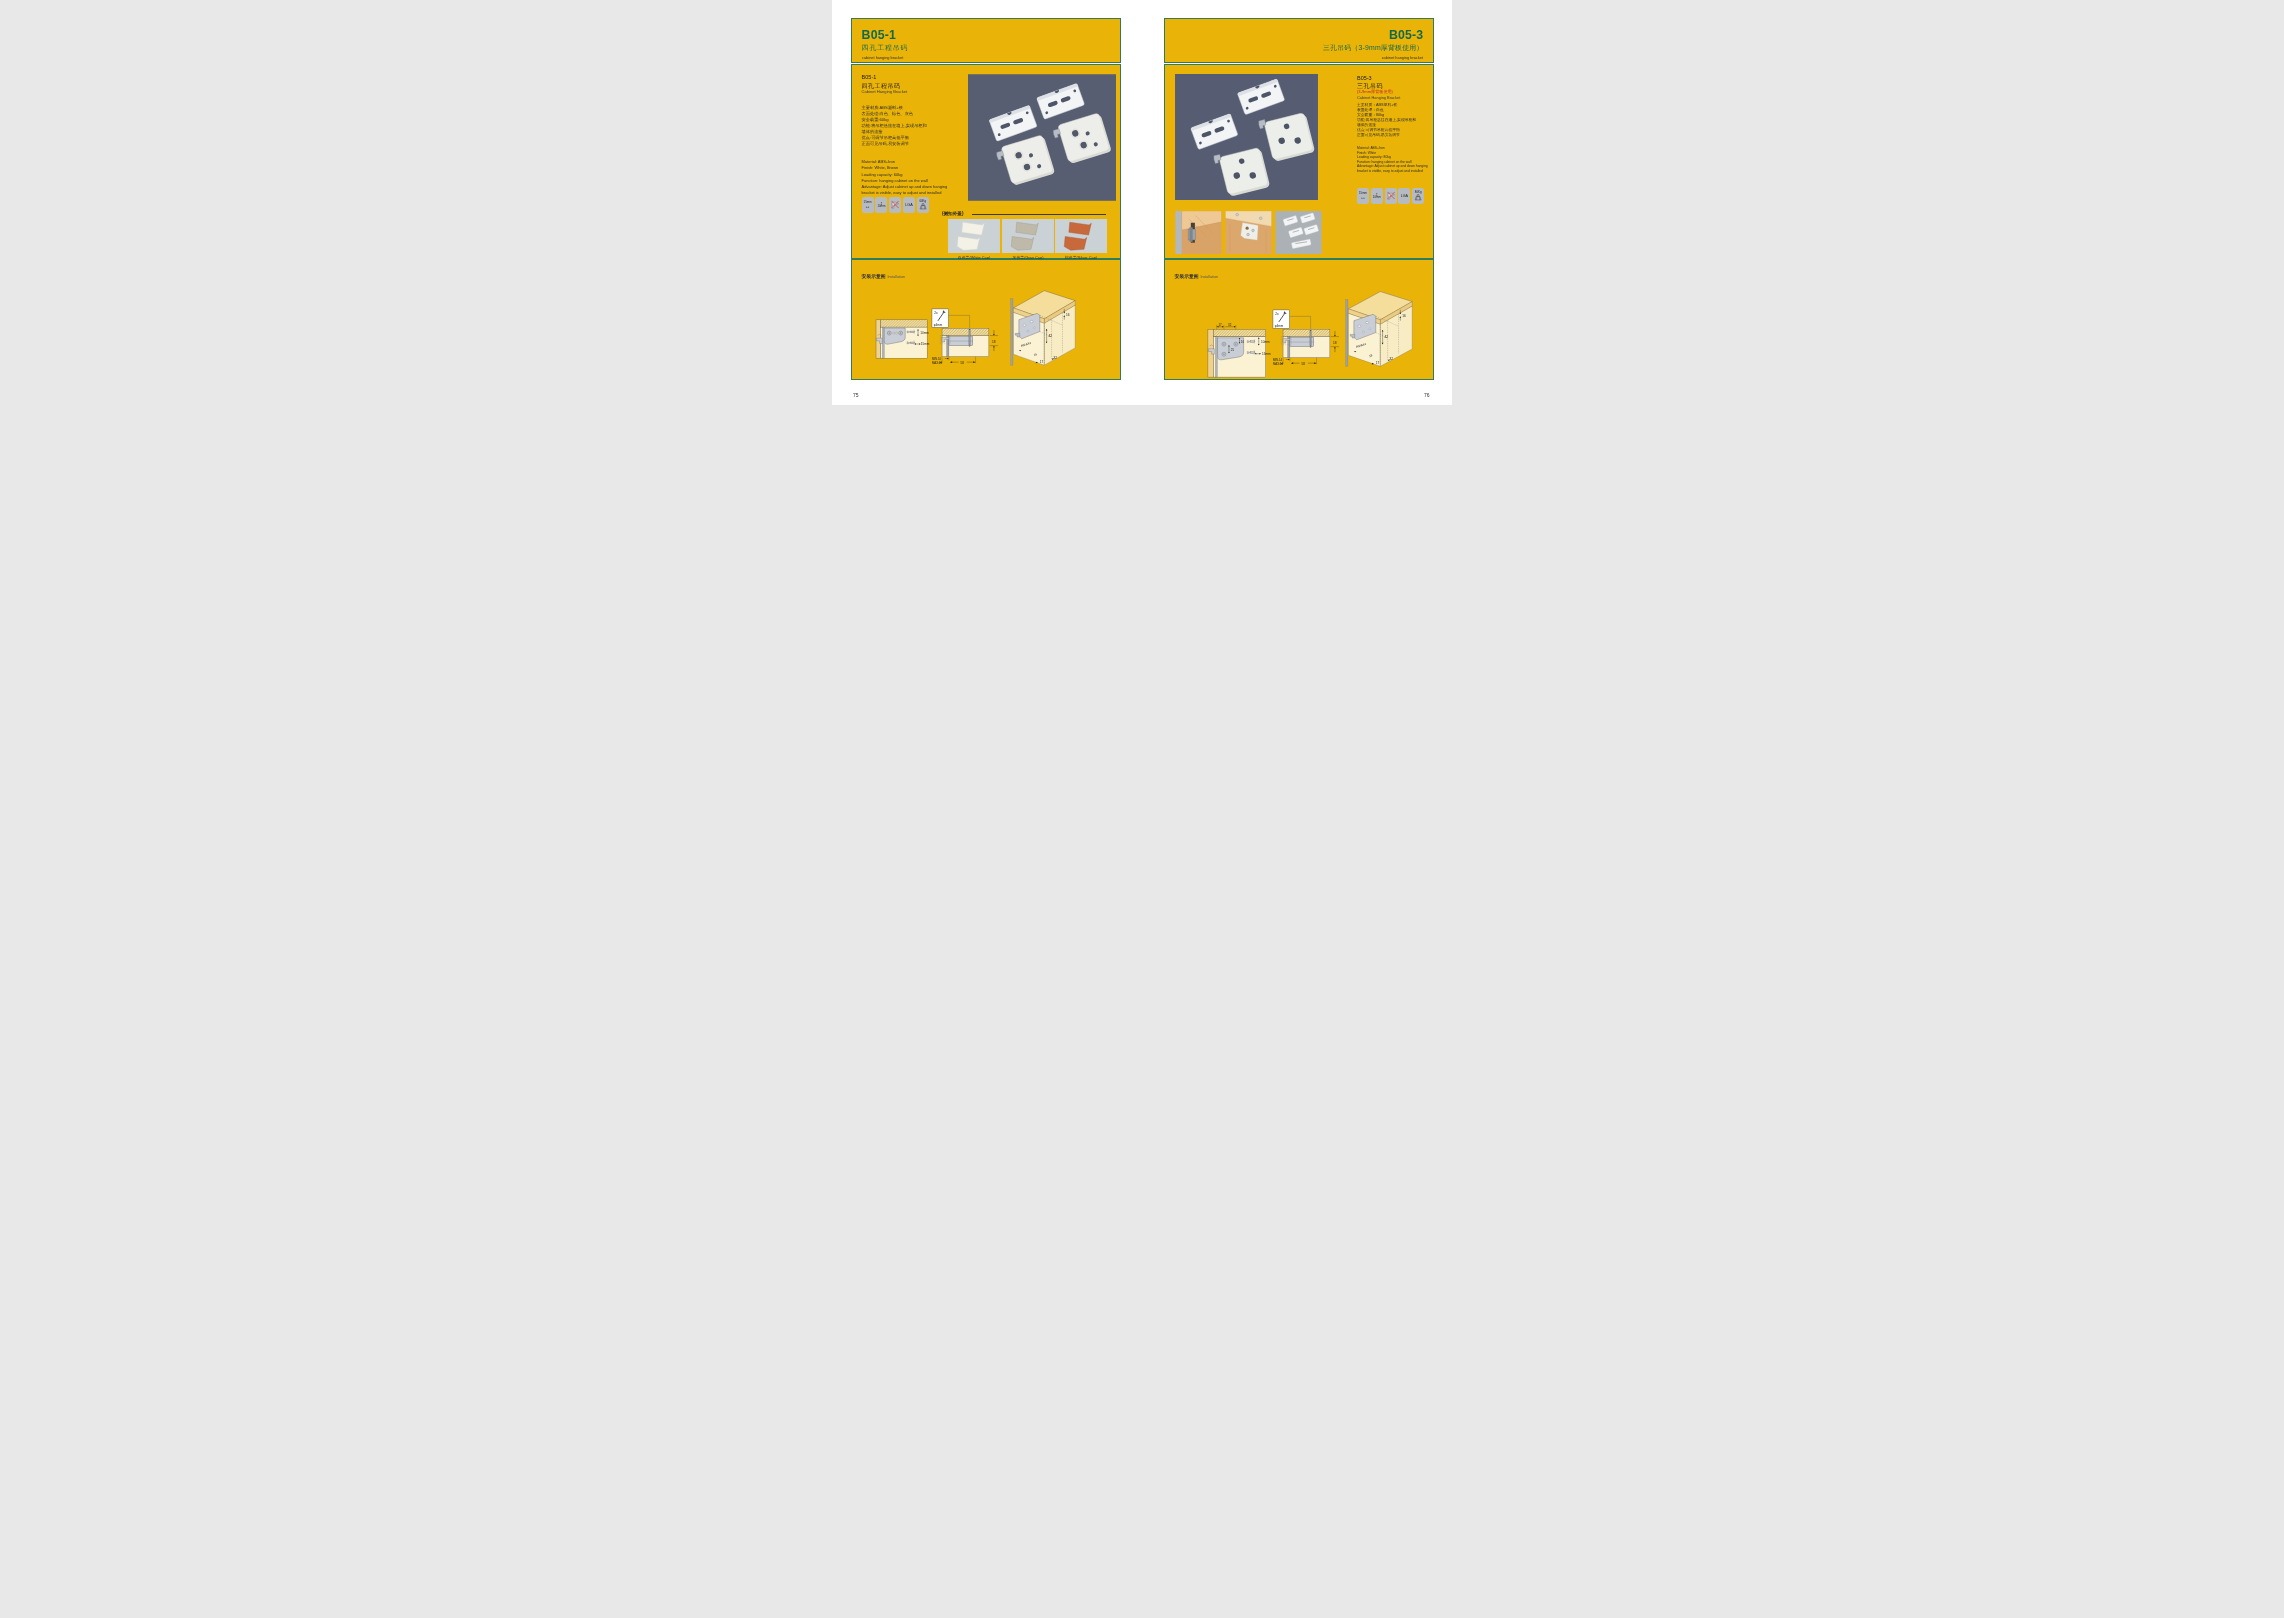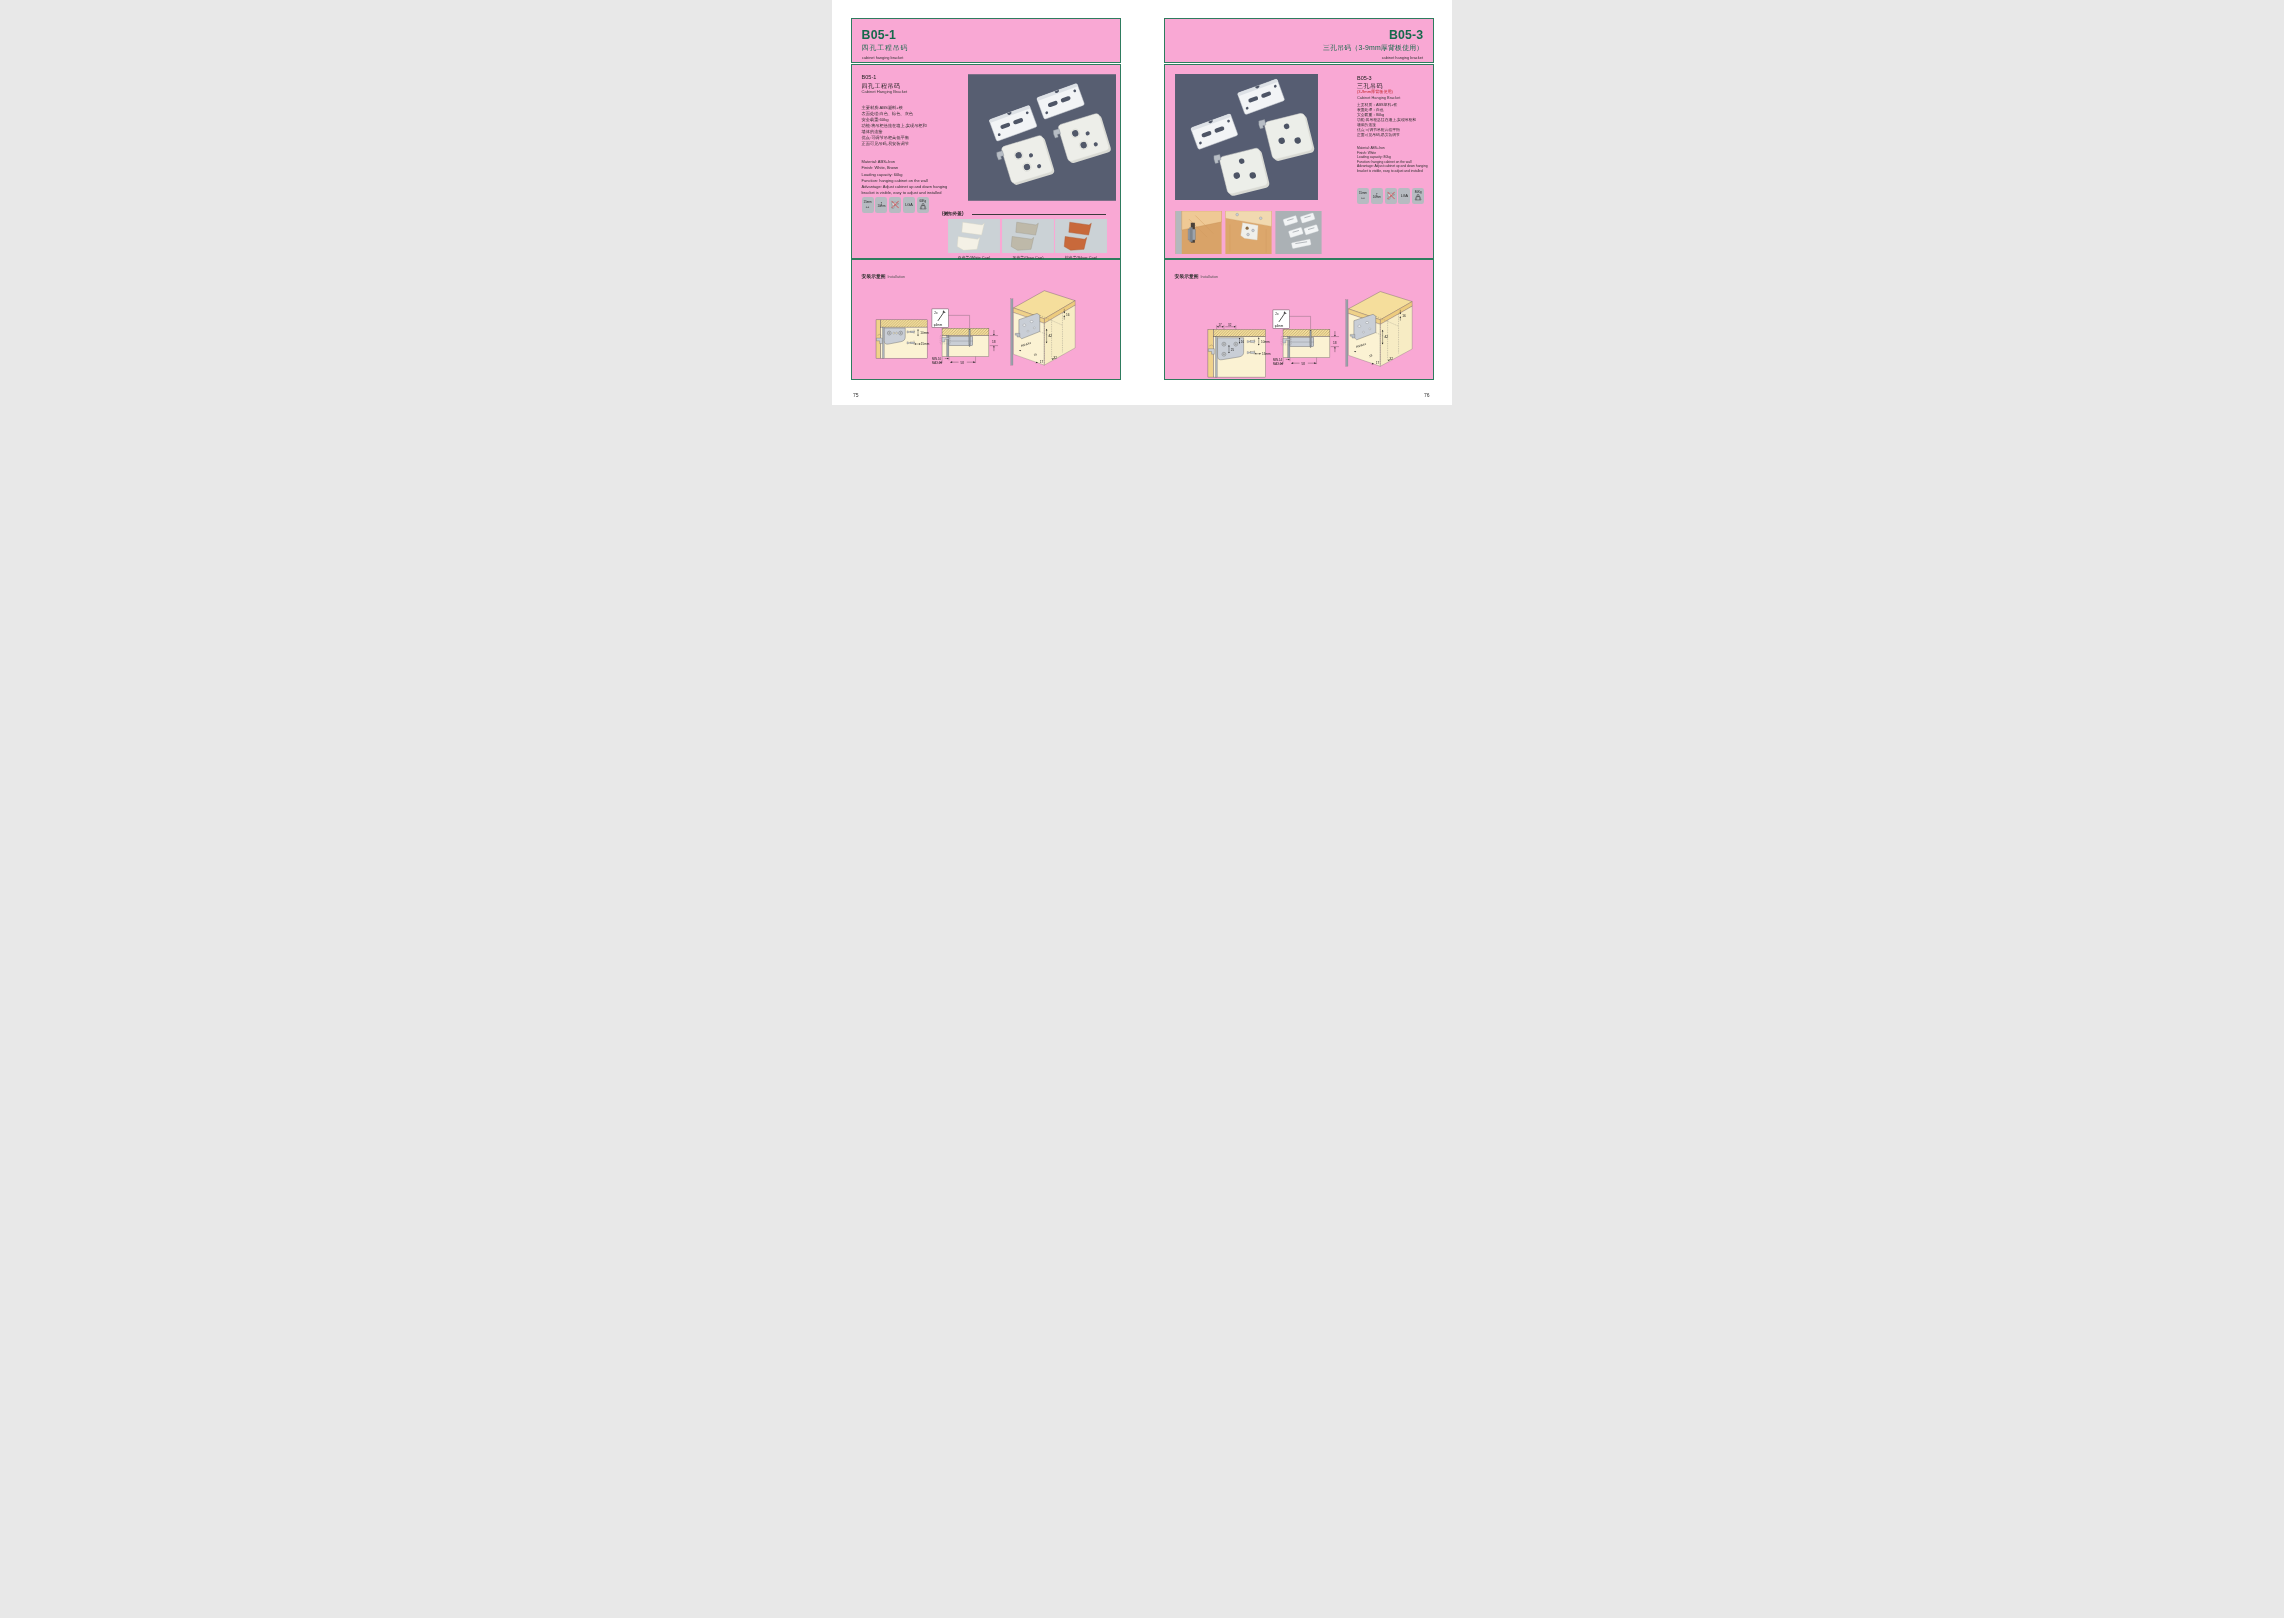--- a/index.html
+++ b/index.html
@@ -1,19 +1,19 @@
 <!DOCTYPE html>
 <html style="font-size:7.3px"><head>
 <meta charset="utf-8">
 <style>
   html,body{margin:0;padding:0;background:#e8e8e8;}
   .sheet{position:relative;width:620px;height:405px;background:#ffffff;
          font-family:"Liberation Sans",sans-serif;color:#222;overflow:hidden;margin:0 auto;}
   .abs{position:absolute;}
-  .box{position:absolute;border:0.5px solid #2e7c5e;background:#f9a8d4;box-sizing:border-box;}
+  .box{position:absolute;border:0.5px solid #2e7c5e;background:#eab308;box-sizing:border-box;}
   .hdr-code{font-size:12.3px;font-weight:700;color:#15694b;letter-spacing:0.2px;line-height:1;}
   .hdr-title{font-size:6.9px;color:#15694b;letter-spacing:0.9px;line-height:1;}
   .hdr-sub{font-size:3.9px;color:#333;line-height:1;}
   .pcode{font-size:5.5px;color:#222;}
   .pname{font-size:6px;letter-spacing:0.5px;color:#222;}
   .pnote{font-size:4.1px;color:#c1272d;}
   .pname-en{font-size:4.1px;color:#3c3c3c;}
   .specs div{white-space:nowrap;}
   .specs-cn-l{font-size:4.2px;line-height:6px;color:#2e2e2e;}
   .specs-en-l{font-size:4px;line-height:6.3px;color:#2e2e2e;}

